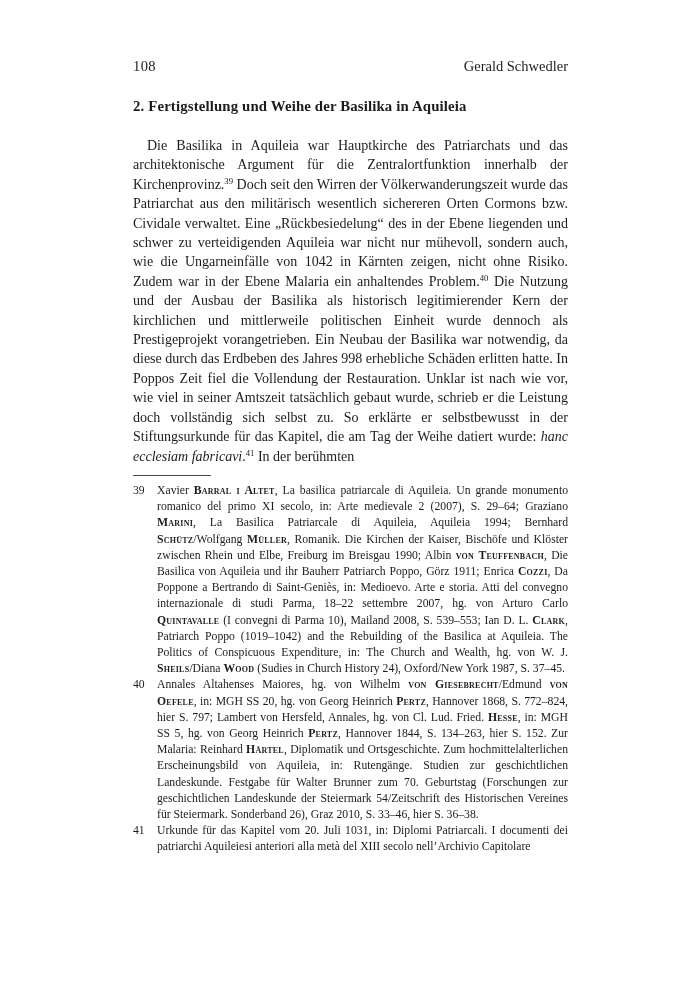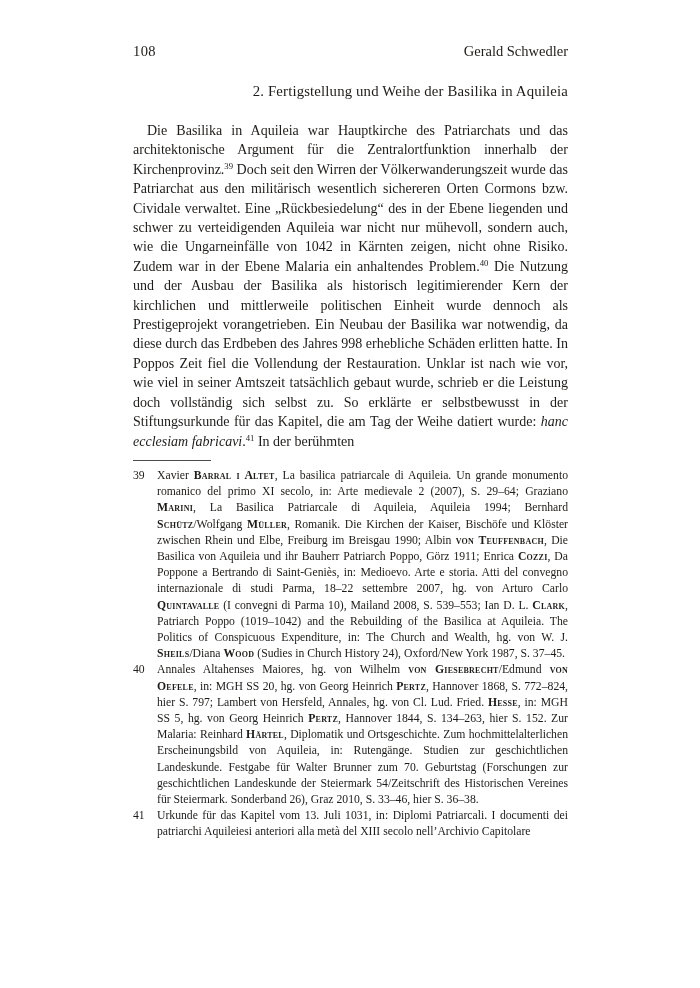--- a/index.html
+++ b/index.html
@@ -11,44 +11,44 @@
     height: 988px;
     background: #ffffff;
     position: relative;
     font-family: "Liberation Serif", "DejaVu Serif", serif;
     color: #1e1c1a;
     overflow: hidden;
   }
   .page {
     position: absolute;
     left: 133px;
-    top: 42px;
+    top: 57px;
     width: 435px;
   }
   .header {
     position: relative;
     height: 18px;
     font-size: 14.5px;
     line-height: 18px;
   }
   .pagenum {
     position: absolute;
     left: 0;
     top: 0;
     letter-spacing: 0.03em;
   }
   .runhead {
     display: block;
     text-align: right;
   }
   .title {
-    font-weight: normal;
+    font-weight: bold;
     font-size: 14.8px;
     line-height: 18px;
-    text-align: right;
+    text-align: left;
     margin: 22px 0 0 0;
     letter-spacing: 0.01em;
   }
   .bodytext {
     margin: 21px 0 0 0;
     font-size: 14px;
     line-height: 19.4px;
     text-align: justify;
     text-indent: 14px;
   }
@@ -110,17 +110,17 @@
     <div class="fn">
       <span class="fn-num">39</span>
       <span class="fn-text">Xavier <span class="sc">Barral i Altet</span>, La basilica patriarcale di Aquileia. Un grande monumento romanico del primo XI secolo, in: Arte medievale 2 (2007), S. 29–64; Graziano <span class="sc">Marini</span>, La Basilica Patriarcale di Aquileia, Aquileia 1994; Bernhard <span class="sc">Schütz</span>/Wolfgang <span class="sc">Müller</span>, Romanik. Die Kirchen der Kaiser, Bischöfe und Klöster zwischen Rhein und Elbe, Freiburg im Breisgau 1990; Albin <span class="sc">von Teuffenbach</span>, Die Basilica von Aquileia und ihr Bauherr Patriarch Poppo, Görz 1911; Enrica <span class="sc">Cozzi</span>, Da Poppone a Bertrando di Saint-Geniès, in: Medioevo. Arte e storia. Atti del convegno internazionale di studi Parma, 18–22 settembre 2007, hg. von Arturo Carlo <span class="sc">Quintavalle</span> (I convegni di Parma 10), Mailand 2008, S. 539–553; Ian D. L. <span class="sc">Clark</span>, Patriarch Poppo (1019–1042) and the Rebuilding of the Basilica at Aquileia. The Politics of Conspicuous Expenditure, in: The Church and Wealth, hg. von W. J. <span class="sc">Sheils</span>/Diana <span class="sc">Wood</span> (Sudies in Church History 24), Oxford/New York 1987, S. 37–45.</span>
     </div>
     <div class="fn">
       <span class="fn-num">40</span>
       <span class="fn-text">Annales Altahenses Maiores, hg. von Wilhelm <span class="sc">von Giesebrecht</span>/Edmund <span class="sc">von Oefele</span>, in: MGH SS 20, hg. von Georg Heinrich <span class="sc">Pertz</span>, Hannover 1868, S. 772–824, hier S. 797; Lambert von Hersfeld, Annales, hg. von Cl. Lud. Fried. <span class="sc">Hesse</span>, in: MGH SS 5, hg. von Georg Heinrich <span class="sc">Pertz</span>, Hannover 1844, S. 134–263, hier S. 152. Zur Malaria: Reinhard <span class="sc">Härtel</span>, Diplomatik und Ortsgeschichte. Zum hochmittelalterlichen Erscheinungsbild von Aquileia, in: Rutengänge. Studien zur geschichtlichen Landeskunde. Festgabe für Walter Brunner zum 70. Geburtstag (Forschungen zur geschichtlichen Landeskunde der Steiermark 54/Zeitschrift des Historischen Vereines für Steiermark. Sonderband 26), Graz 2010, S. 33–46, hier S. 36–38.</span>
     </div>
     <div class="fn">
       <span class="fn-num">41</span>
-      <span class="fn-text">Urkunde für das Kapitel vom 13. Juli 1031, in: Diplomi Patriarcali. I documenti dei patriarchi Aquileiesi anteriori alla metà del XIII secolo nell’Archivio Capitolare</span>
+      <span class="fn-text">Urkunde für das Kapitel vom 20. Juli 1031, in: Diplomi Patriarcali. I documenti dei patriarchi Aquileiesi anteriori alla metà del XIII secolo nell’Archivio Capitolare</span>
     </div>
   </div>
 
 </div>
 
 </body></html>

